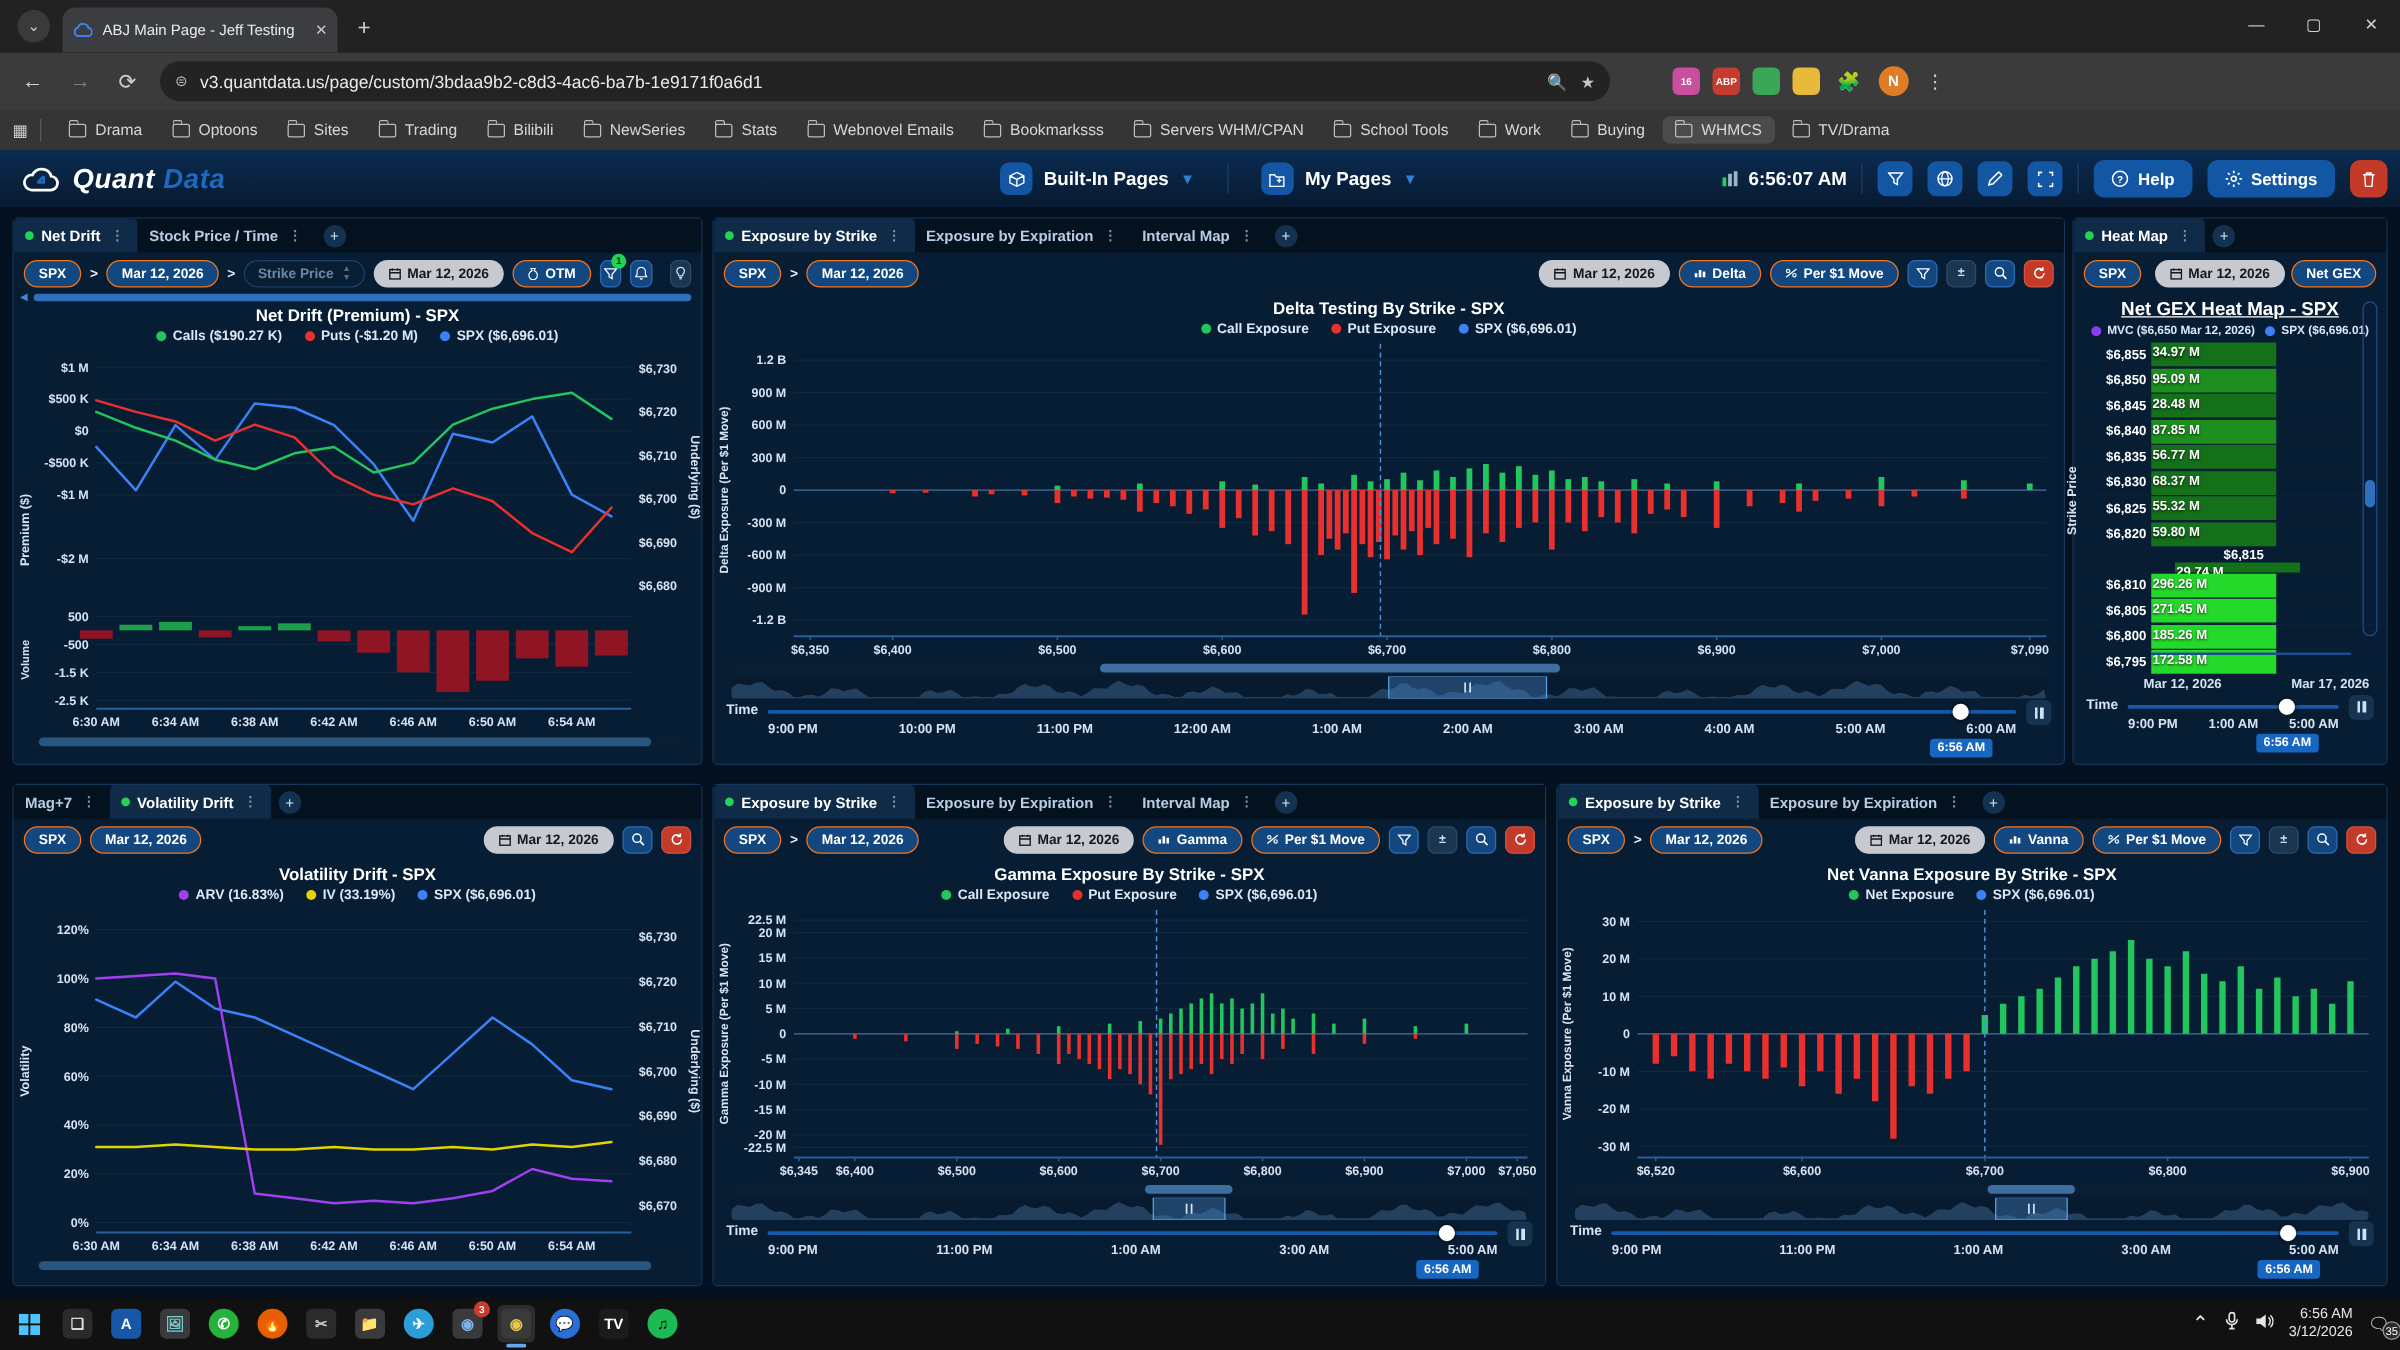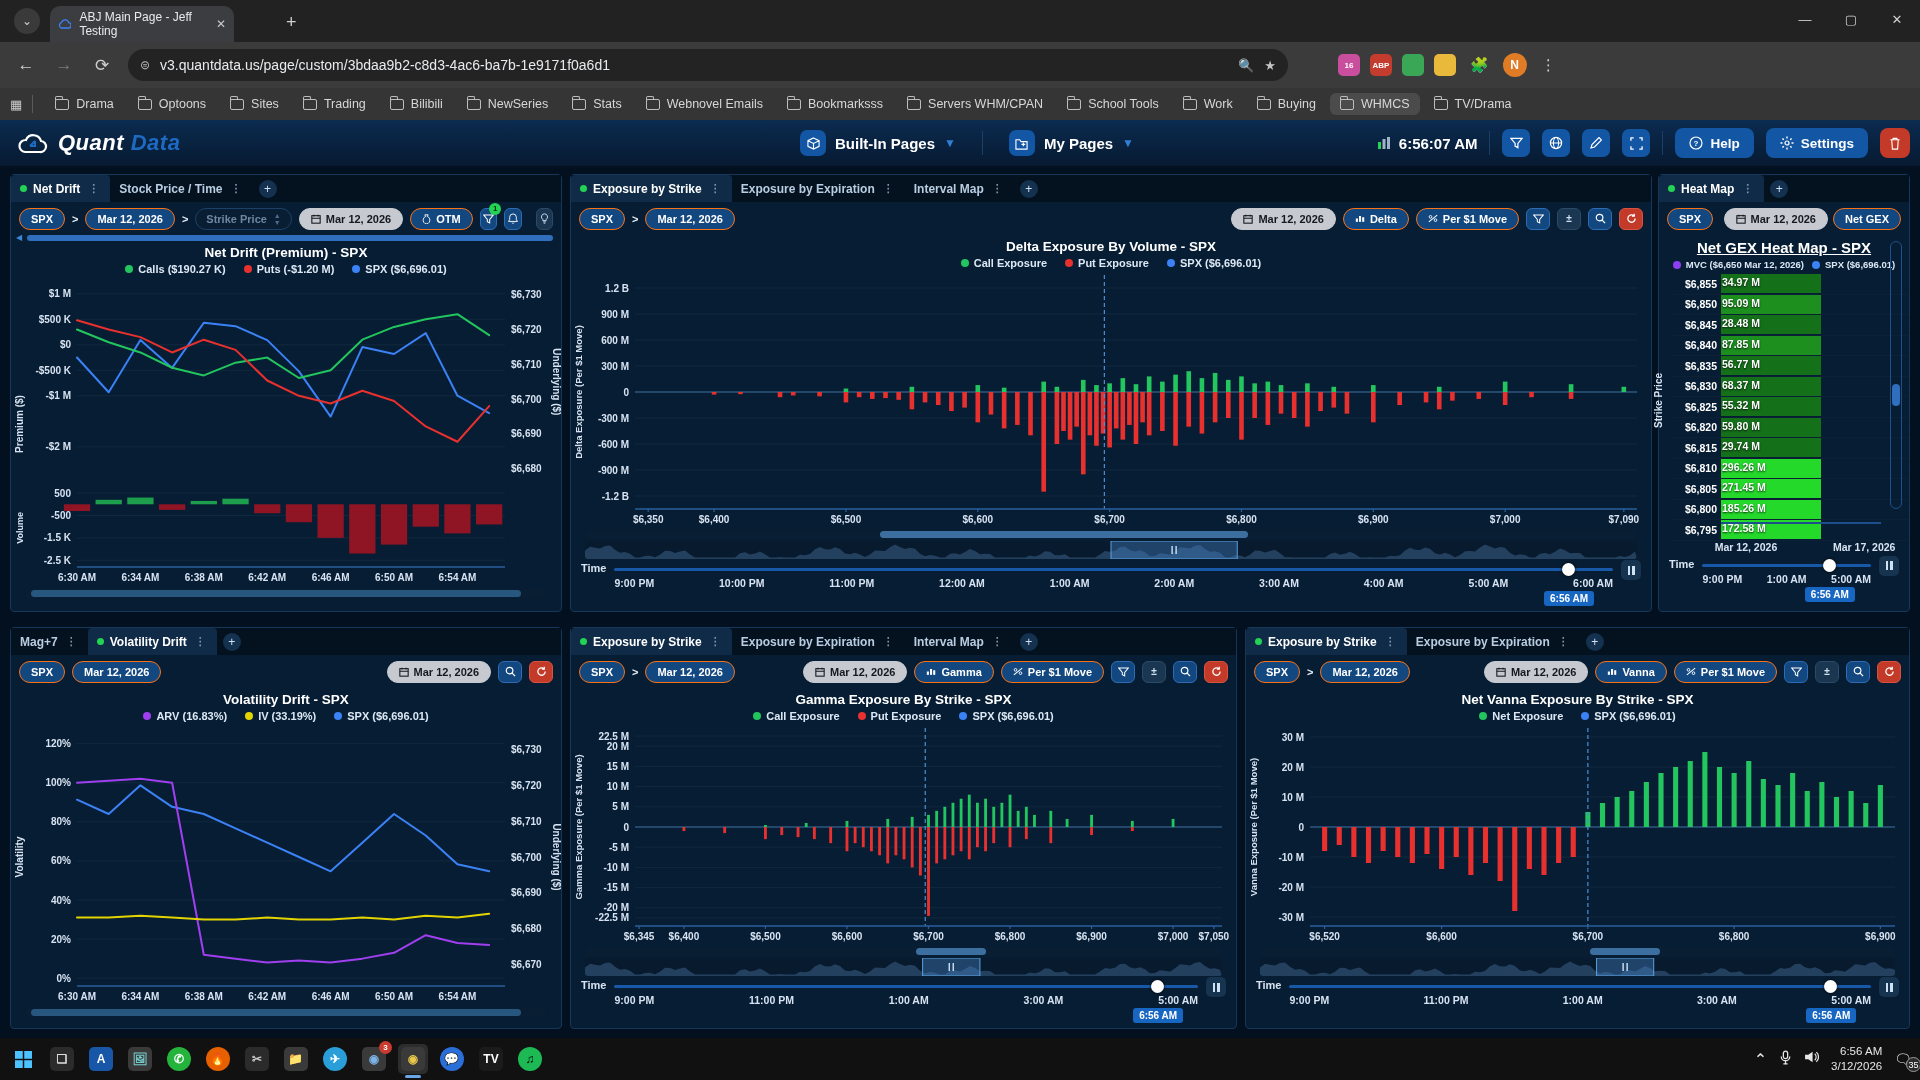--- a/index.html
+++ b/index.html
@@ -3,21 +3,21 @@
 <meta charset="utf-8">
 <style>
   * { margin:0; padding:0; box-sizing:border-box; }
   html,body { width:1920px; height:1080px; overflow:hidden; background:#02101f;
     font-family:"Liberation Sans", sans-serif; }
 
   
   #tabstrip { position:absolute; left:0; top:0; width:1920px; height:42px; background:#222222; }
   .tab-search-btn { position:absolute; left:14px; top:8px; width:26px; height:26px; border-radius:50%;
     background:#3a3a3a; color:#cfcfcf; font-size:12px; text-align:center; line-height:26px; }
-  .tab { position:absolute; left:50px; top:6px; width:184px; height:36px; background:#3c3d40;
+  .tab { position:absolute; left:50px; top:6px; width:220px; height:36px; background:#3c3d40;
     border-radius:10px 10px 0 0; color:#e8eaed; font-size:12px; display:flex; align-items:center; padding:0 8px; gap:8px; }
   .tab-close { margin-left:auto; color:#c9c9c9; font-size:12px; }
   .newtab-btn { position:absolute; left:286px; top:12px; color:#d0d0d0; font-size:18px; }
   .win-controls { position:absolute; right:0; top:0; height:40px; display:flex; }
   .win-controls span { width:46px; height:40px; color:#cfcfcf; font-size:13px; text-align:center; line-height:40px; }
 
   #toolbar { position:absolute; left:0; top:42px; width:1920px; height:46px; background:#3b3b3b;
     display:flex; align-items:center; gap:14px; padding:0 14px; }
   .nav-ic { color:#cfcfcf; font-size:17px; width:24px; text-align:center; }
   .nav-ic.dim { color:#7b7b7b; }
@@ -537,21 +537,21 @@
             <path d="M7.8 7.8 L11 11" stroke="#fff" stroke-width="1.4"></path>
           </svg>
         </div>
       <div class="mini-ic red">
           <svg width="11" height="11" viewBox="0 0 12 12">
             <path d="M10 6 a4 4 0 1 1 -1.2 -2.8" fill="none" stroke="#fff" stroke-width="1.4"></path>
             <path d="M9 0.8 v2.6 h-2.6" fill="none" stroke="#fff" stroke-width="1.4"></path>
           </svg>
         </div>
     </div>
-    <div class="chart-title" id="t-delta">Delta Exposure By Volume - SPX</div>
+    <div class="chart-title" id="t-delta">Delta Testing By Strike - SPX</div>
     <div class="legend" id="lg-delta">
         <span class="li">
           <span class="dot" style="background: rgb(34, 197, 94);"></span>
           <span>Call Exposure</span>
         </span>
         <span class="li">
           <span class="dot" style="background: rgb(232, 49, 47);"></span>
           <span>Put Exposure</span>
         </span>
         <span class="li">
@@ -808,21 +808,21 @@
           </div>
           <div style="flex: 1 1 0%;"></div>
         </div>
         <div class="hm-row" style="border-bottom: 1px solid rgb(12, 33, 53);">
           <span class="hm-strike">$6,820</span>
           <div class="hm-cell" style="background: rgb(21, 112, 26);">
             <span class="hm-val">59.80 M</span>
           </div>
           <div style="flex: 1 1 0%;"></div>
         </div>
-        <div class="hm-row" style="border-bottom: 1px solid rgb(12, 33, 53);">
+        <div class="hm-row" style="border-bottom: 1px solid rgb(12, 33, 53); flex-direction: column;">
           <span class="hm-strike">$6,815</span>
           <div class="hm-cell" style="background: rgb(21, 112, 26);">
             <span class="hm-val">29.74 M</span>
           </div>
           <div style="flex: 1 1 0%;"></div>
         </div>
         <div class="hm-row" style="border-bottom: 1px solid rgb(12, 33, 53);">
           <span class="hm-strike">$6,810</span>
           <div class="hm-cell" style="background: rgb(37, 217, 43);">
             <span class="hm-val">296.26 M</span>

